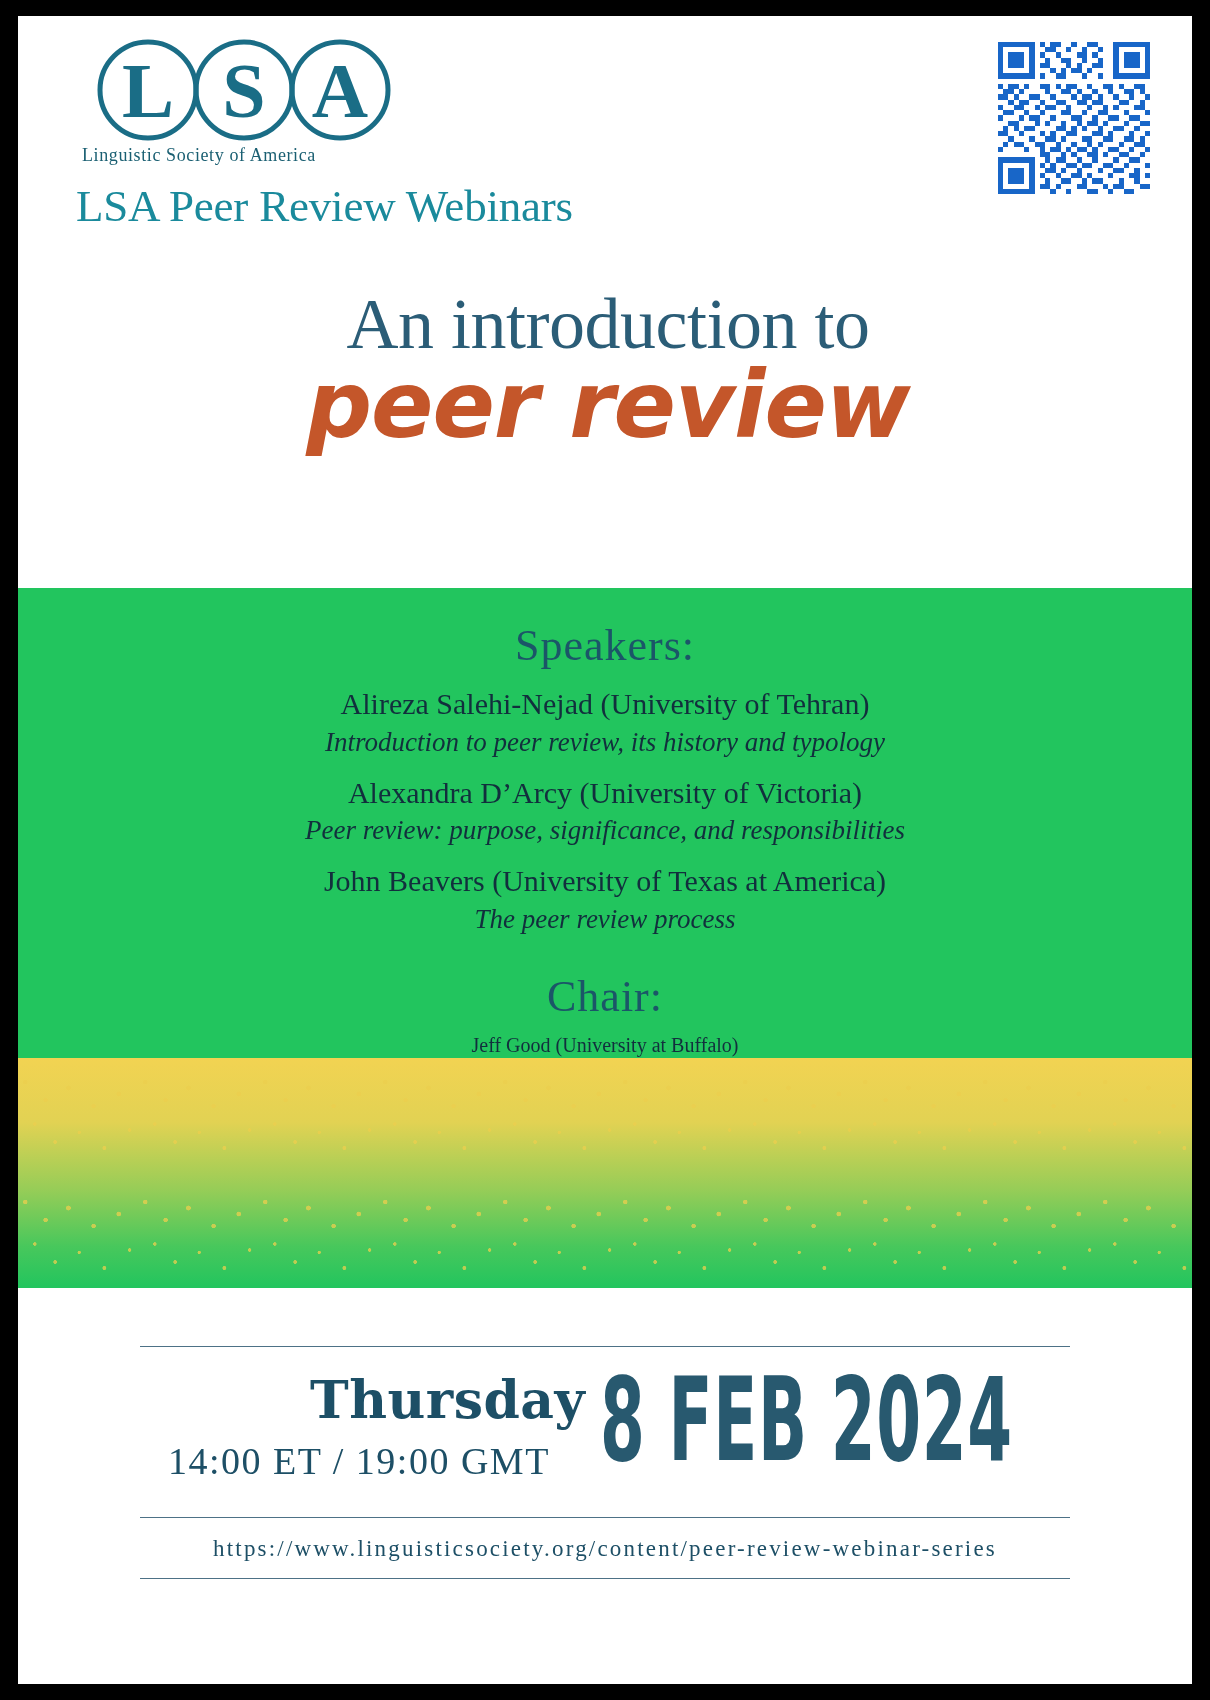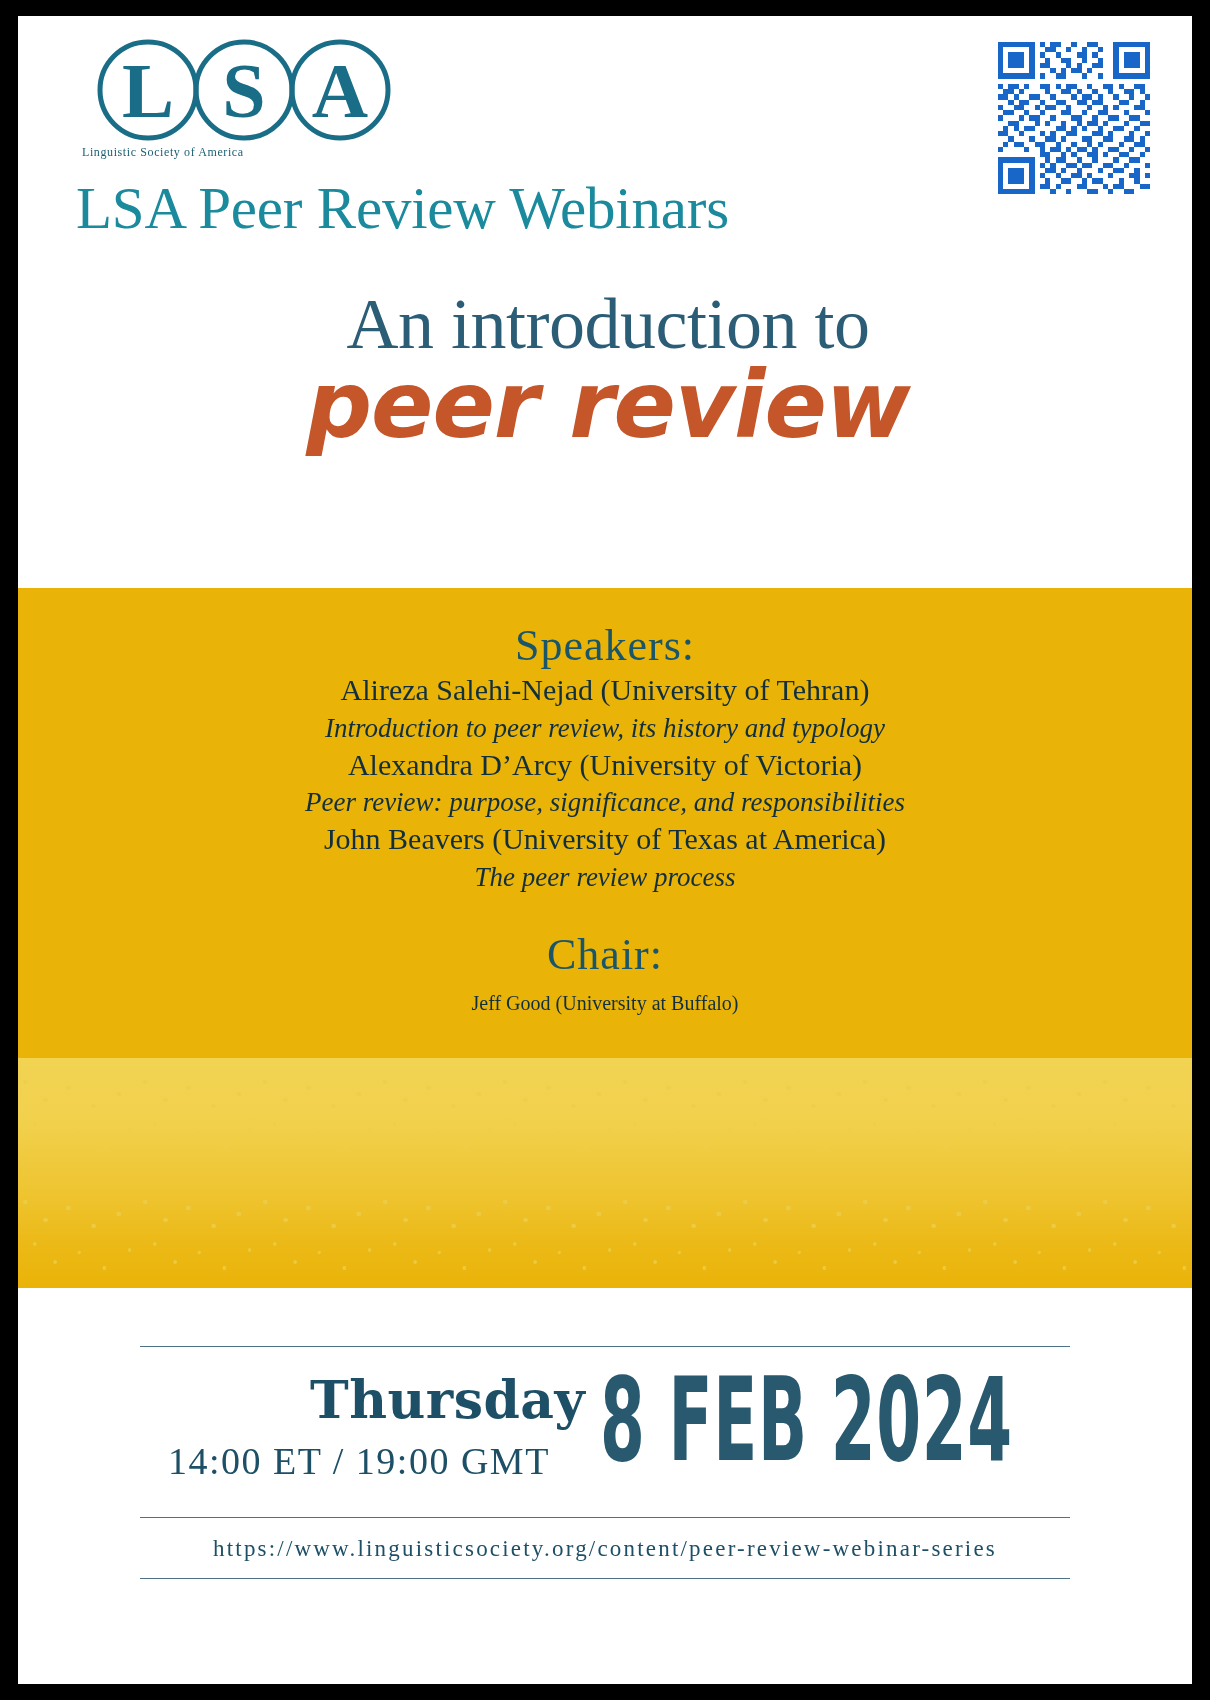--- a/index.html
+++ b/index.html
@@ -33,29 +33,29 @@
     position: absolute;
     left: 58px;
     top: 22px;
     width: 640px;
   }
   .logo-mark {
     display: block;
   }
   .logo-sub {
     font-family: "Liberation Serif", serif;
-    font-size: 12px;
+    font-size: 18px;
     letter-spacing: 0.6px;
     color: #1a5f72;
     margin-left: 6px;
     margin-top: 2px;
   }
   .series-title {
     font-family: "Liberation Serif", serif;
-    font-size: 59px;
+    font-size: 45px;
     color: #1a8a9c;
     margin-top: 14px;
     margin-left: 0px;
     letter-spacing: -0.2px;
     white-space: nowrap;
   }
   .qr {
     position: absolute;
     right: 42px;
     top: 26px;
@@ -87,21 +87,21 @@
     letter-spacing: -1px;
   }
 
   
   .band {
     position: absolute;
     left: 0;
     top: 572px;
     width: 100%;
     height: 700px;
-    background: #eab308;
+    background: #22c55e;
   }
   .band-fade {
     position: absolute;
     left: 0;
     bottom: 0;
     width: 100%;
     height: 230px;
     background: linear-gradient(to bottom,
        rgba(242,211,82,1) 0%,
        rgba(242,211,82,0.92) 28%,
@@ -136,21 +136,21 @@
     padding-top: 32px;
     color: #13394a;
   }
   .section-head {
     font-family: "Liberation Serif", serif;
     font-size: 44px;
     color: #1b5668;
     letter-spacing: 1px;
   }
   .speaker-group {
-    margin-top: 0;
+    margin-top: 14px;
   }
   .speaker-name {
     font-family: "Liberation Serif", serif;
     font-size: 30px;
     color: #122f3d;
     line-height: 1.25;
   }
   .speaker-talk {
     font-family: "Liberation Serif", serif;
     font-style: italic;

